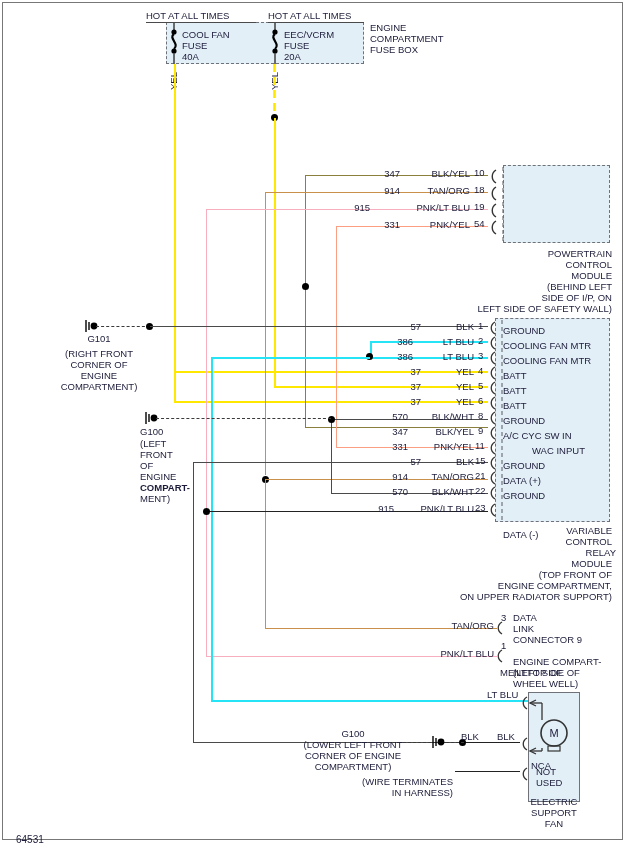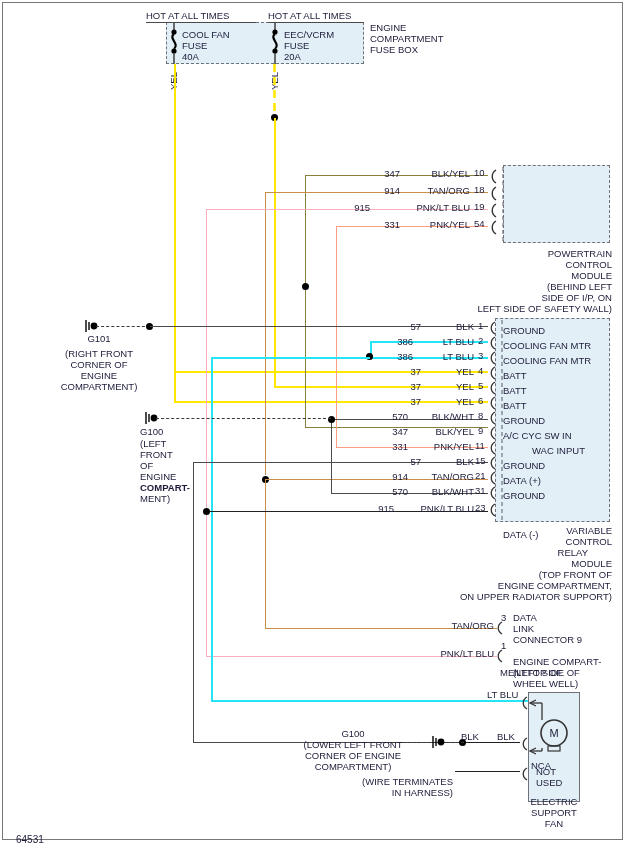--- a/index.html
+++ b/index.html
@@ -248,21 +248,21 @@
   </div>
   <div>
     <div class="t tr" style="left:380px;top:471px;width:28px;">914</div>
     <div class="t tr" style="left:410px;top:471px;width:64px;">TAN/ORG</div>
     <div class="t" style="left:475px;top:470px;">21</div>
     <div class="t" style="left:503px;top:475px;">DATA (+)</div>
   </div>
   <div>
     <div class="t tr" style="left:380px;top:486px;width:28px;">570</div>
     <div class="t tr" style="left:410px;top:486px;width:64px;">BLK/WHT</div>
-    <div class="t" style="left:475px;top:485px;">31</div>
+    <div class="t" style="left:475px;top:485px;">22</div>
     <div class="t" style="left:503px;top:490px;">GROUND</div>
   </div>
   <div>
     <div class="t tr" style="left:366px;top:503px;width:28px;">915</div>
     <div class="t tr" style="left:397px;top:503px;width:77px;">PNK/LT BLU</div>
     <div class="t" style="left:475px;top:502px;">23</div>
     <div class="t" style="left:503px;top:507px;margin-top:22px;">DATA (-)</div>
   </div>
 
   <svg style="position:absolute;left:486px;top:318px;width:22px;height:206px;">
@@ -277,21 +277,21 @@
     <path d="M9,124 C4,127 4,133 9,136" stroke="#333" stroke-width="1.3" fill="none"></path>
     <path d="M9,139 C4,142 4,148 9,151" stroke="#333" stroke-width="1.3" fill="none"></path>
     <path d="M9,154 C4,157 4,163 9,166" stroke="#333" stroke-width="1.3" fill="none"></path>
     <path d="M9,169 C4,172 4,178 9,181" stroke="#333" stroke-width="1.3" fill="none"></path>
     <path d="M9,186 C4,189 4,195 9,198" stroke="#333" stroke-width="1.3" fill="none"></path>
     <path d="M16,2 L16,202" stroke="#6f7278" stroke-width="1.2" fill="none" stroke-dasharray="4,3"></path>
   </svg>
 
   <div class="t tr" style="left:440px;top:525px;width:172px;">VARIABLE</div>
   <div class="t tr" style="left:440px;top:536px;width:172px;">CONTROL</div>
-  <div class="t tr" style="left:416px;top:547px;width:172px;text-align:right;">RELAY</div>
+  <div class="t tr" style="left:444px;top:547px;width:172px;text-align:right;">RELAY</div>
   <div class="t tr" style="left:440px;top:558px;width:172px;">MODULE</div>
   <div class="t tr" style="left:440px;top:569px;width:172px;">(TOP FRONT OF</div>
   <div class="t tr" style="left:430px;top:580px;width:182px;">ENGINE COMPARTMENT,</div>
   <div class="t tr" style="left:420px;top:591px;width:192px;">ON UPPER RADIATOR SUPPORT)</div>
 
   <div class="t tr" style="left:430px;top:620px;width:64px;">TAN/ORG</div>
   <div class="t" style="left:501px;top:612px;">3</div>
   <div class="t tr" style="left:420px;top:648px;width:74px;">PNK/LT BLU</div>
   <div class="t" style="left:501px;top:640px;">1</div>
   <svg style="position:absolute;left:495px;top:618px;width:16px;height:48px;">

